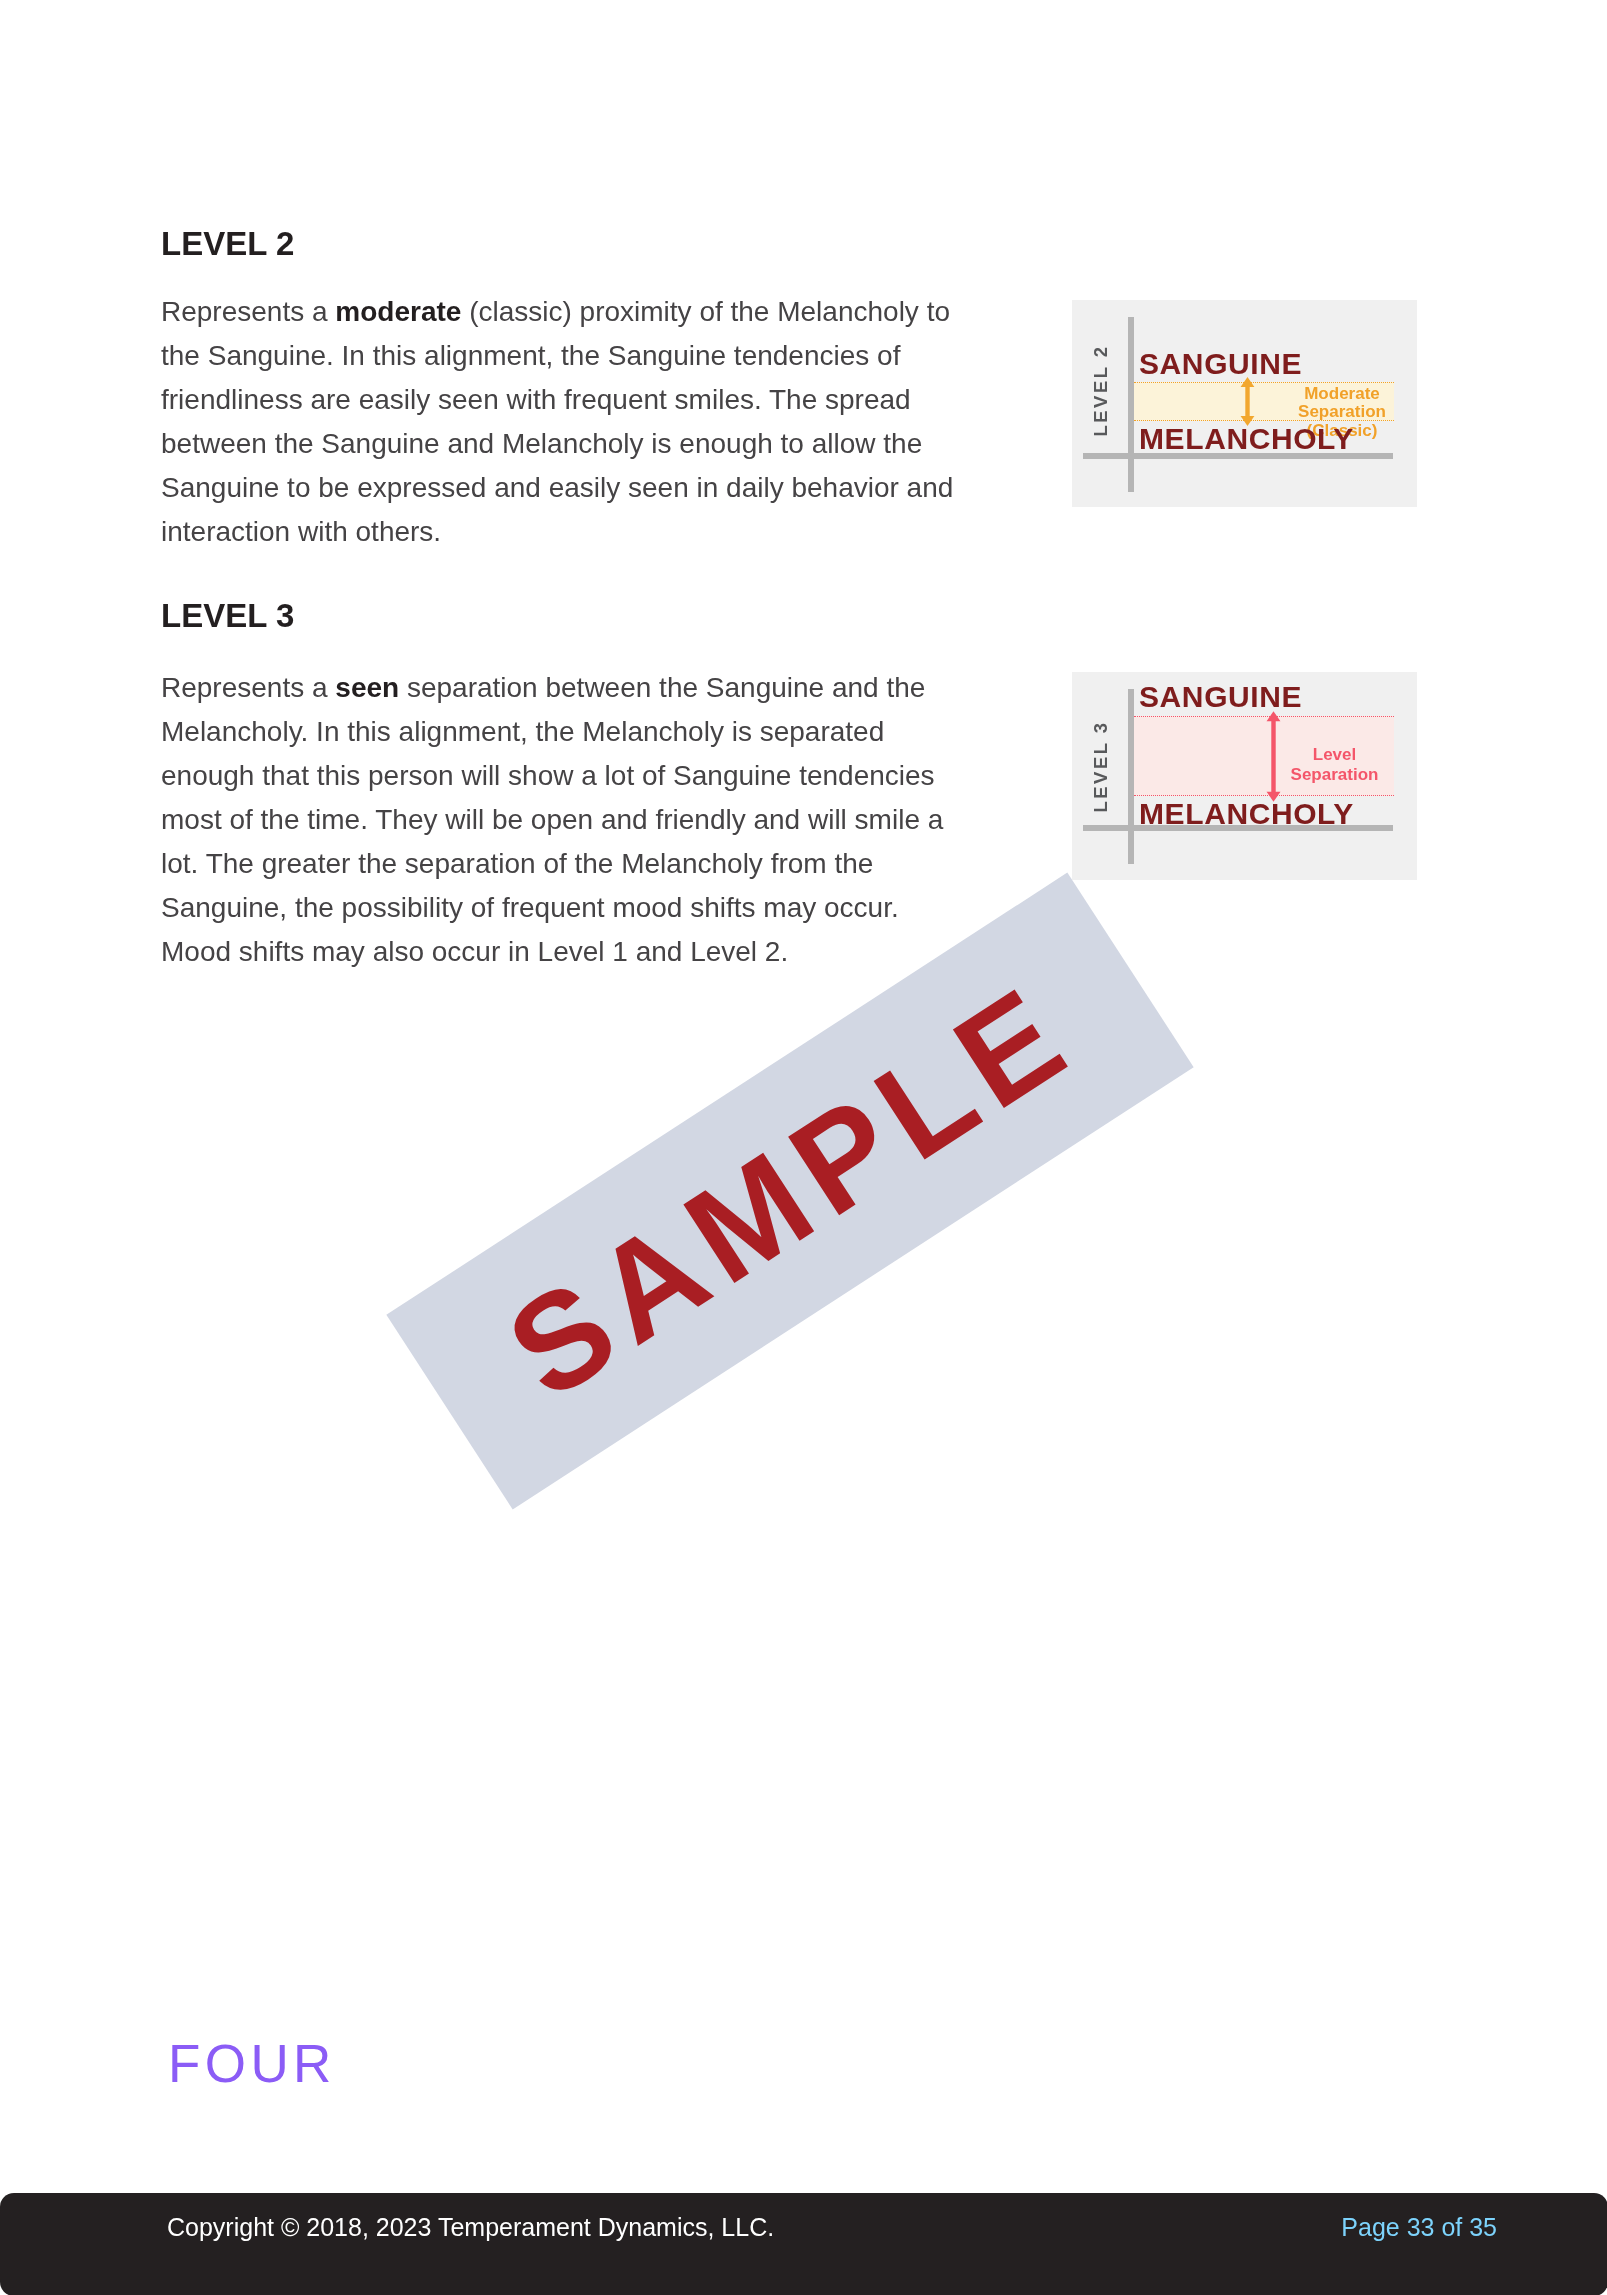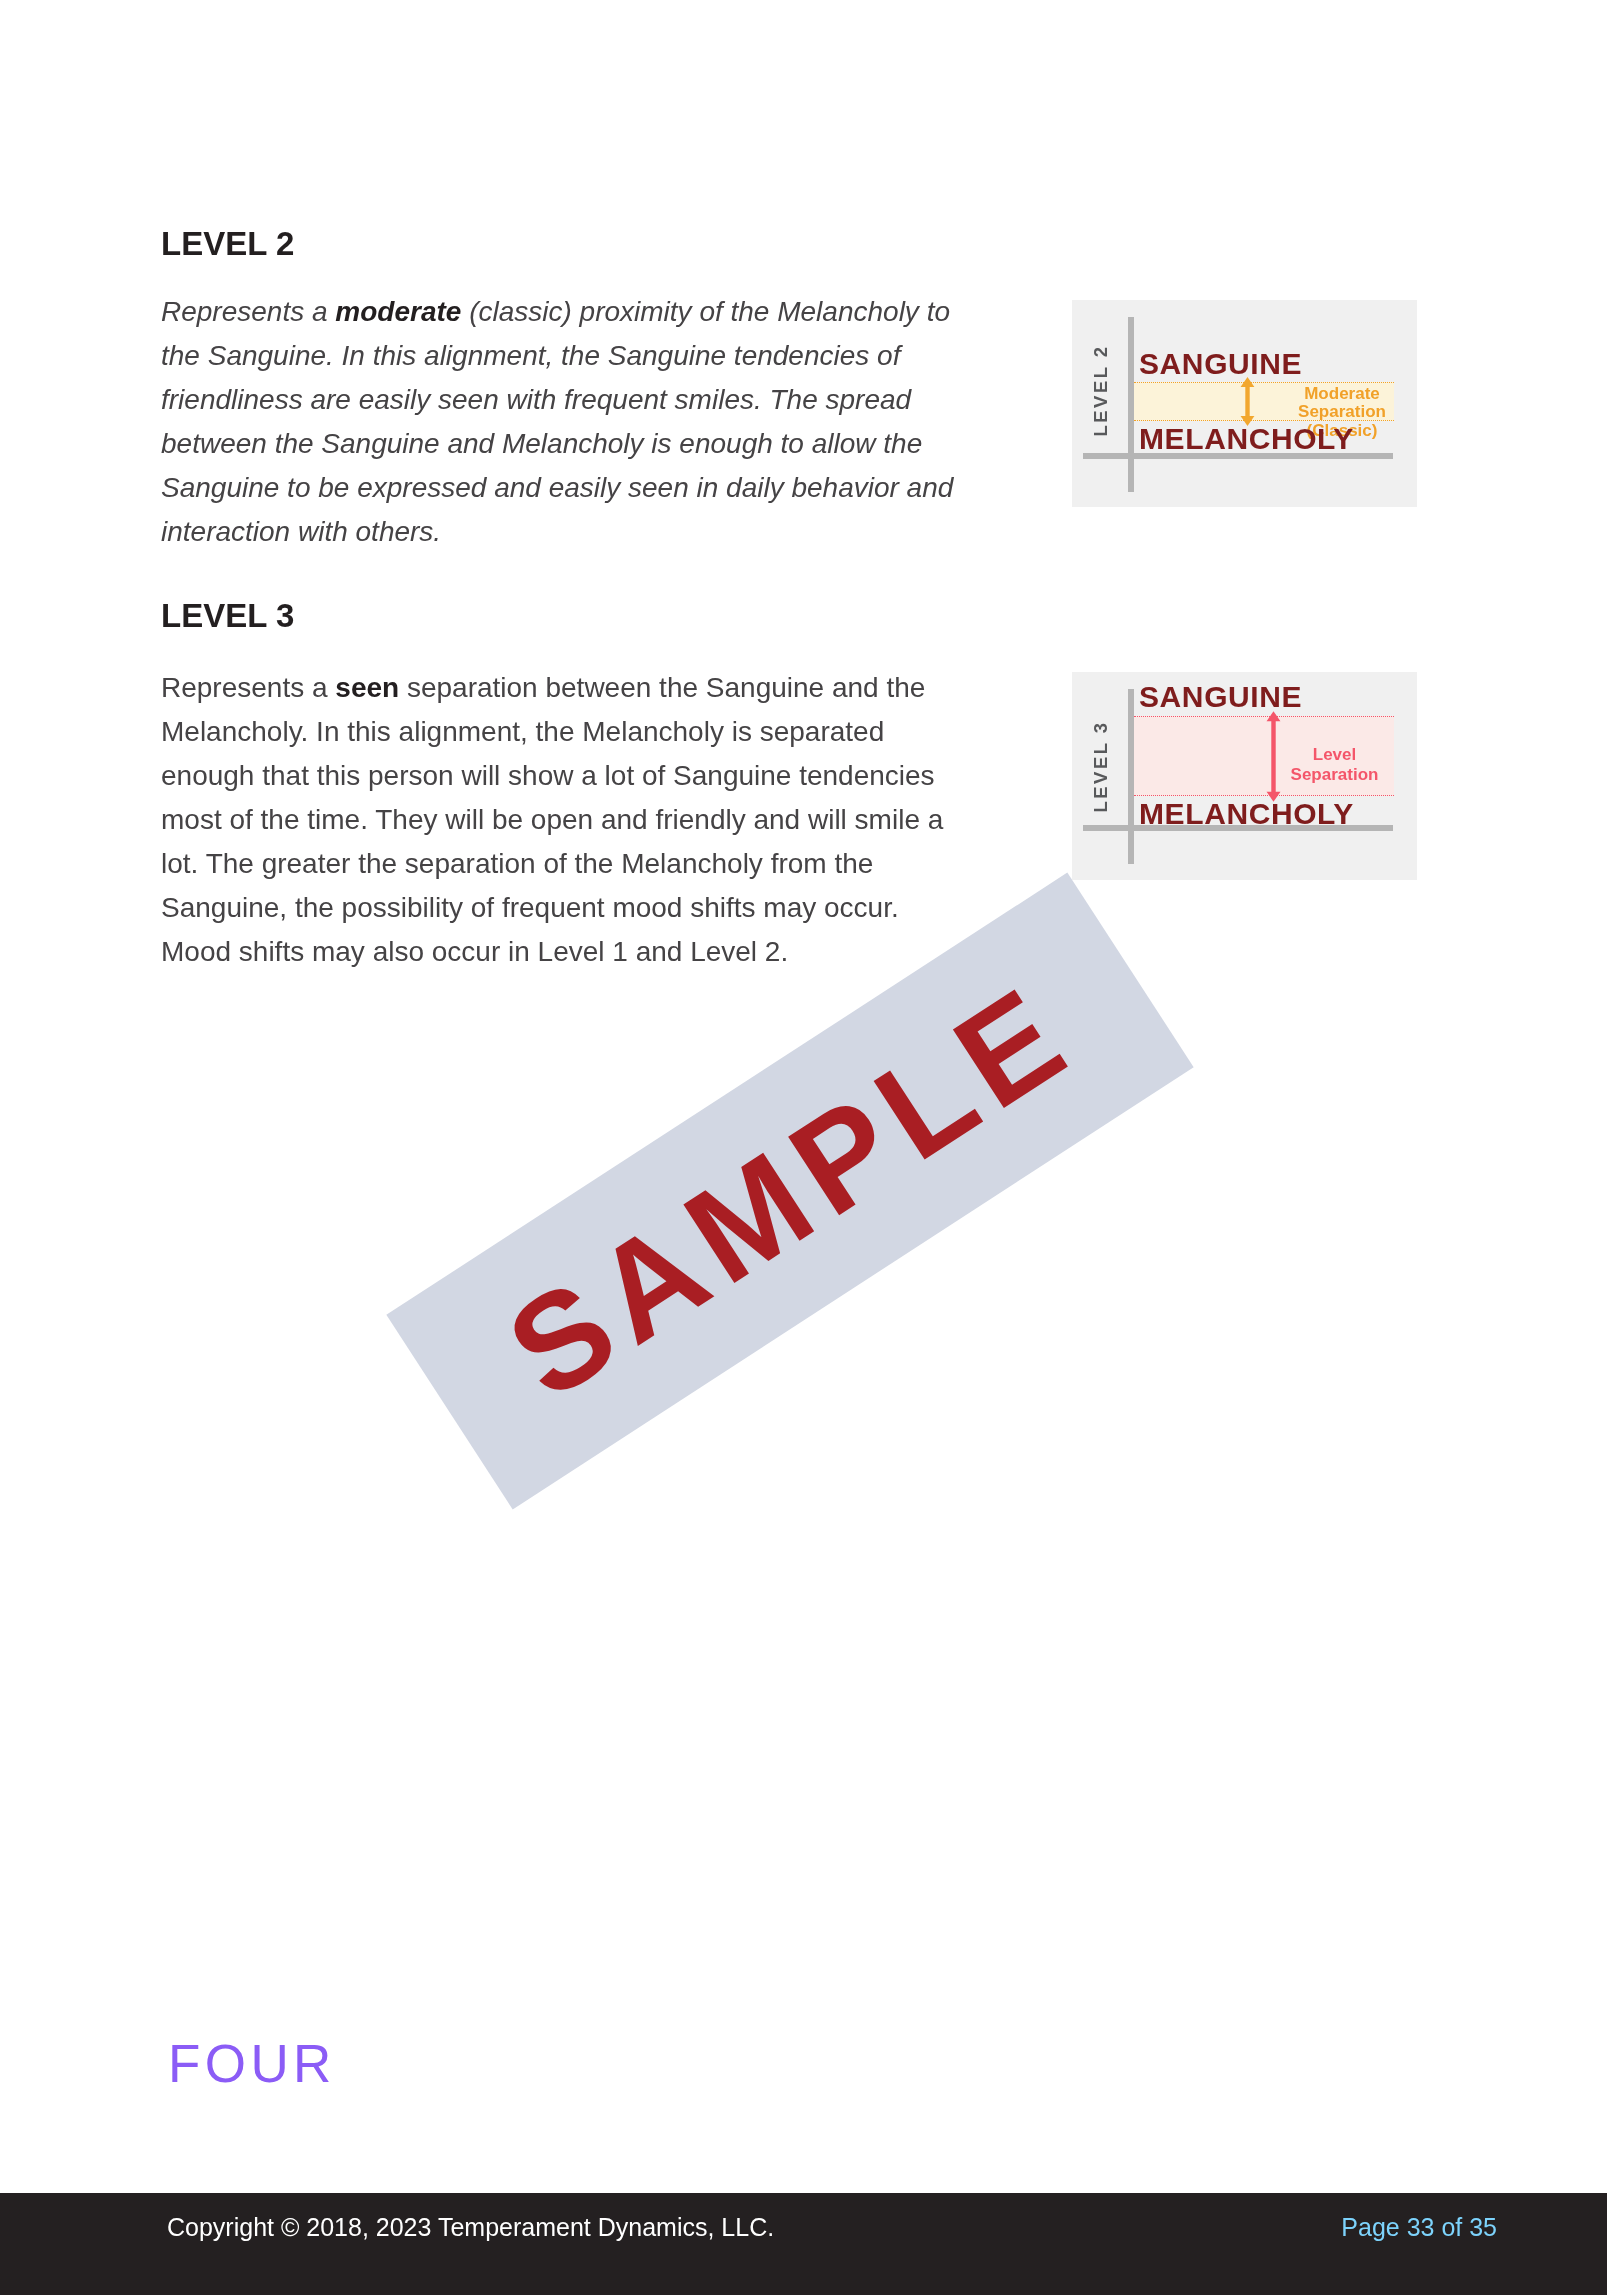--- a/index.html
+++ b/index.html
@@ -11,21 +11,21 @@
   .badge { position:absolute; left:158px; top:10px; width:527px; height:104px;
            background:#66bd4f; display:flex; align-items:center; padding-top:21.5px; padding-left:48px; }
   .badge span { font-size:35px; font-weight:700; color:#1d3e5a; letter-spacing:0.6px; }
 
   
   .lvl-heading { position:absolute; left:161px; font-size:33px; font-weight:800; color:#231f20; letter-spacing:0; }
   .h-l2 { top:225px; }
   .h-l3 { top:597px; }
   .para { position:absolute; left:161px; width:950px; font-size:28px; line-height:44px;
           color:#454345; white-space:pre-line; }
-  .p-l2 { top:290px;font-style:italic; }
+  .p-l2 { top:290px; }
   .p-l3 { top:666px; }
   .para b { font-weight:700; color:#231f20; }
 
   
   .diagram { position:absolute; left:1072px; width:345px; background:#f0f0f0; }
   .d1 { top:300px; height:207px; }
   .d2 { top:672px; height:208px; }
   .v-axis { position:absolute; left:56px; top:17px; width:6.3px; height:175px; background:#b5b5b5; }
   .h-axis { position:absolute; left:10.8px; top:153px; width:310px; height:6.3px; background:#b5b5b5; }
   .d2 .h-axis { top:153px; }
@@ -57,21 +57,21 @@
                color:#8b5cf6; letter-spacing:4.4px; }
   .logo-temp { position:absolute; left:163px; top:2074px; }
   .logo-temp .grad { font-size:57px; font-weight:700; letter-spacing:1.3px;
         background:linear-gradient(90deg,#6fbe4c 0%,#8cc44e 12%,#c6d655 26%,#efe769 40%,#b9b48d 52%,#989d98 60%,#a18b90 72%,#b96a77 84%,#d65f6e 100%);
         -webkit-background-clip:text; background-clip:text; color:#8cc44e; -webkit-text-fill-color:transparent; }
   .logo-temp .tm { font-size:20px; font-weight:700; color:#231f20; vertical-align:super; position:relative; top:-17.7px; }
 
   
   .footer-bar { position:absolute; left:0; top:2193px; width:1608px; height:103px; background:#242021;
                 display:flex; align-items:center; justify-content:space-between;
-                padding:0 111px 35px 167px; }
+                padding:0 111px 35px 167px;border-radius:14px; }
   .footer-bar .copy { font-size:25px; font-weight:400; color:#ffffff; }
   .footer-bar .pageno { font-size:25px; font-weight:400; color:#7dd3fc; }
 </style>
 </head>
 <body>
 
 <div class="page">
 
 
   <h2 class="lvl-heading h-l2">LEVEL 2</h2>

